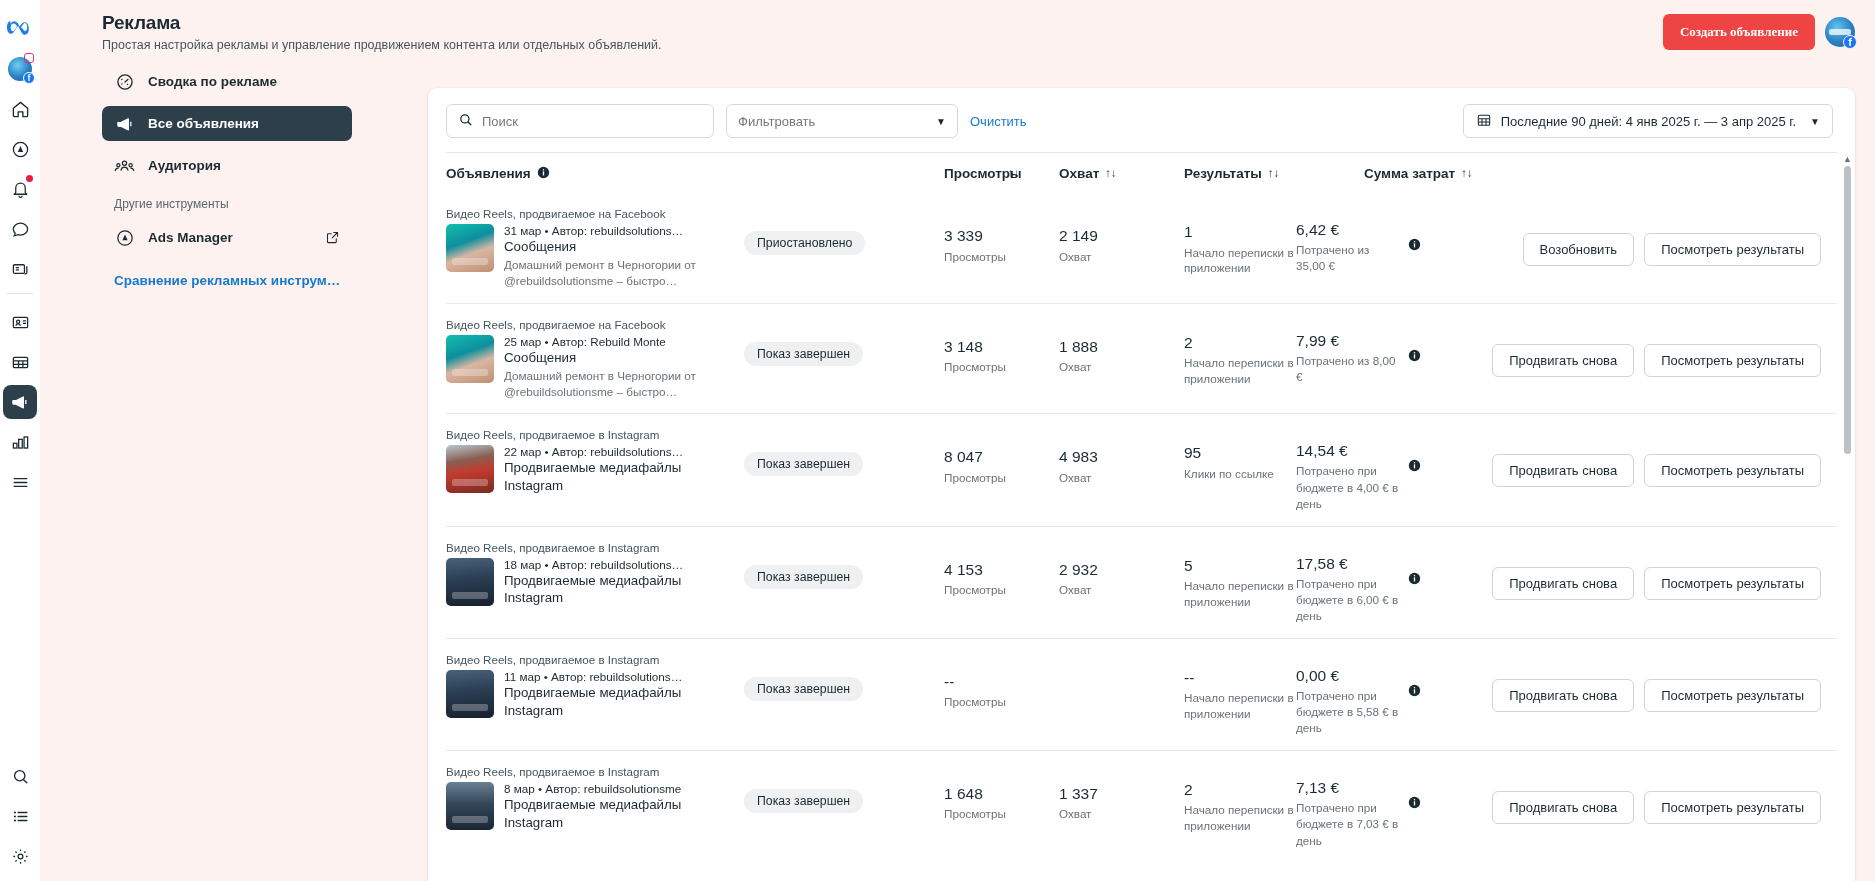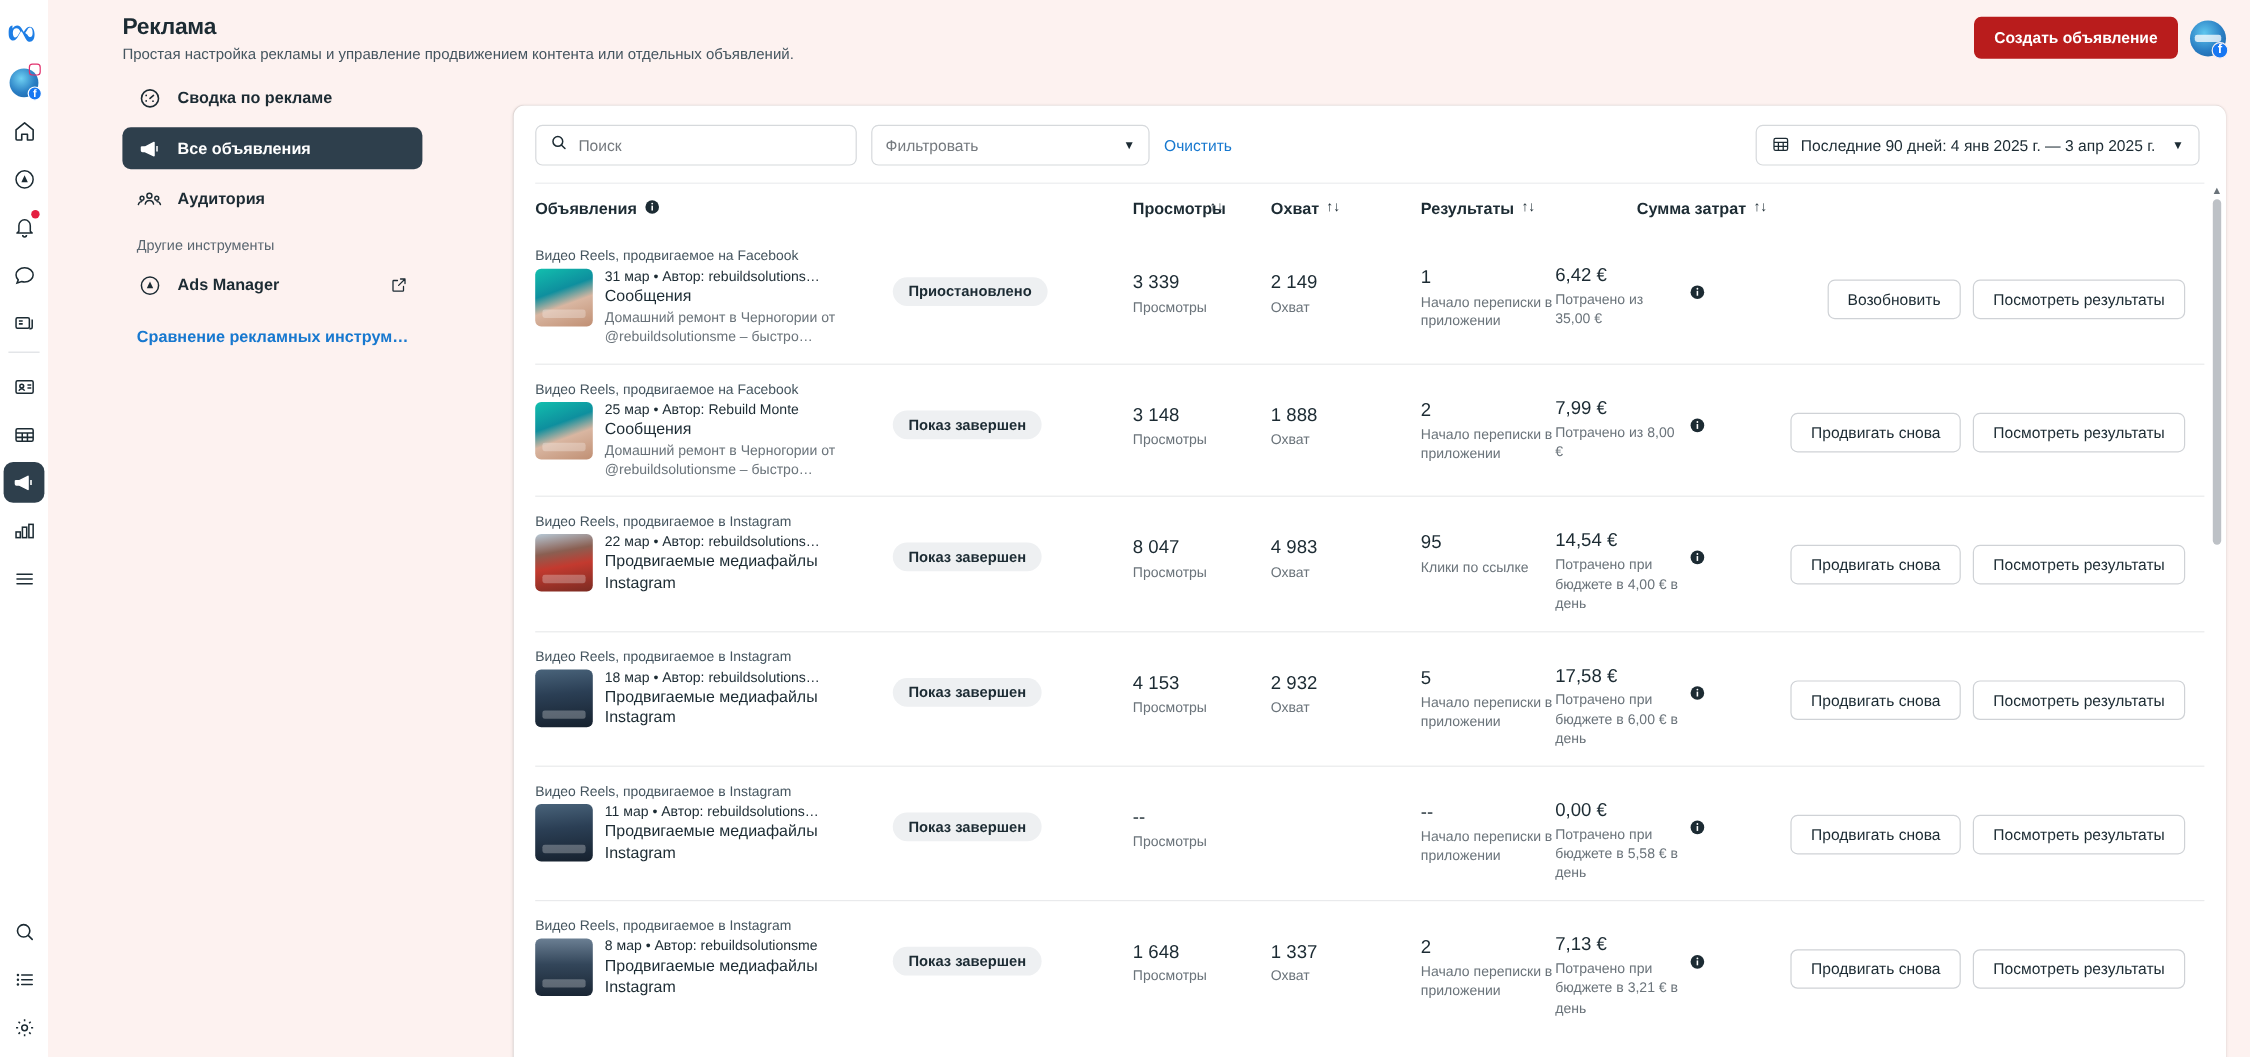--- a/index.html
+++ b/index.html
@@ -37,24 +37,24 @@
 
   .page-header { padding: 12px 0 0 62px; }
   .page-title { font-size: 19px; font-weight: 700; color: #1c2b33; letter-spacing: -.2px; }
   .page-sub { font-size: 12.5px; color: #45555f; margin-top: 4px; }
 
   .header-right {
     position: absolute; right: 20px; top: 14px;
     display: flex; align-items: center; gap: 10px;
   }
   .btn-primary {
-    background: #b91c1c; color: #fff; border: none;
+    background: #ef4444; color: #fff; border: none;
     font-size: 13px; font-weight: 700; border-radius: 6px;
     padding: 10px 17px; cursor: pointer;
-    font-family: Liberation Sans, sans-serif;
+    font-family: Liberation Serif, serif;
   }
   .avatar-wrap { position: relative; width: 30px; height: 30px; }
   .avatar {
     width: 30px; height: 30px; border-radius: 50%;
     background: radial-gradient(circle at 40% 35%, #5fc6ee 0%, #2a7fc4 55%, #1b5fa3 100%);
     overflow: hidden; position: relative;
   }
   .avatar::after{
     content:""; position:absolute; left:4px; right:4px; top:12px; height:6px;
     background: rgba(255,255,255,.75); border-radius: 2px;
@@ -161,21 +161,21 @@
     content:""; position:absolute; left:6px; right:6px; bottom:7px; height:7px;
     background: rgba(255,255,255,.28); border-radius: 2px;
   }
   .ad-meta { min-width: 0; }
   .ad-date { font-size: 11.7px; color: #1c2b33; white-space: nowrap; overflow: hidden; text-overflow: ellipsis; max-width: 215px;}
   .ad-name { font-size: 13.3px; color: #1c2b33; line-height: 1.35; margin-top: 1px; max-width: 215px; }
   .ad-desc { font-size: 11.7px; color: #6a737a; line-height: 1.4; max-width: 215px; margin-top: 1px;}
 
   .status-pill {
     display: inline-block; background: #eef0f2; color: #1c2b33;
-    font-size: 12.3px; font-weight: 700; border-radius: 12px;
+    font-size: 12.3px; font-weight: 400; border-radius: 12px;
     padding: 5px 13px; margin-top: 24px;
   }
 
   .metric { padding-top: 20px; }
   .metric-val { font-size: 15.5px; color: #1c2b33; line-height: 1.2; }
   .metric-lbl { font-size: 11.7px; color: #6a737a; margin-top: 3px; line-height: 1.35; }
   .metric-results { padding-top: 16px; max-width: 112px; }
   .spend-cell { padding-top: 14px; display: flex; align-items: flex-start; gap: 8px; }
   .spend-inner { max-width: 104px; }
   .spend-val { font-size: 15.5px; color: #1c2b33; }
@@ -671,21 +671,21 @@
       <div class="metric-val">1 337</div>
       <div class="metric-lbl">Охват</div>
     </div>
     <div class="col-results metric metric-results">
       <div class="metric-val">2</div>
       <div class="metric-lbl">Начало переписки в приложении</div>
     </div>
     <div class="col-spend spend-cell">
       <div class="spend-inner">
         <div class="spend-val">7,13 €</div>
-        <div class="spend-lbl">Потрачено при бюджете в 3,21 € в день</div>
+        <div class="spend-lbl">Потрачено при бюджете в 7,03 € в день</div>
       </div>
       <span class="info-ico"><svg width="13" height="13" viewBox="0 0 16 16">
                     <circle cx="8" cy="8" r="7" fill="#1c2b33"></circle>
                     <rect x="7.2" y="6.6" width="1.6" height="5" fill="#fff"></rect>
                     <circle cx="8" cy="4.5" r=".95" fill="#fff"></circle>
                   </svg></span>
     </div>
     <div class="col-actions actions">
       <button class="btn-sec">Продвигать снова</button>
       <button class="btn-sec">Посмотреть результаты</button>

